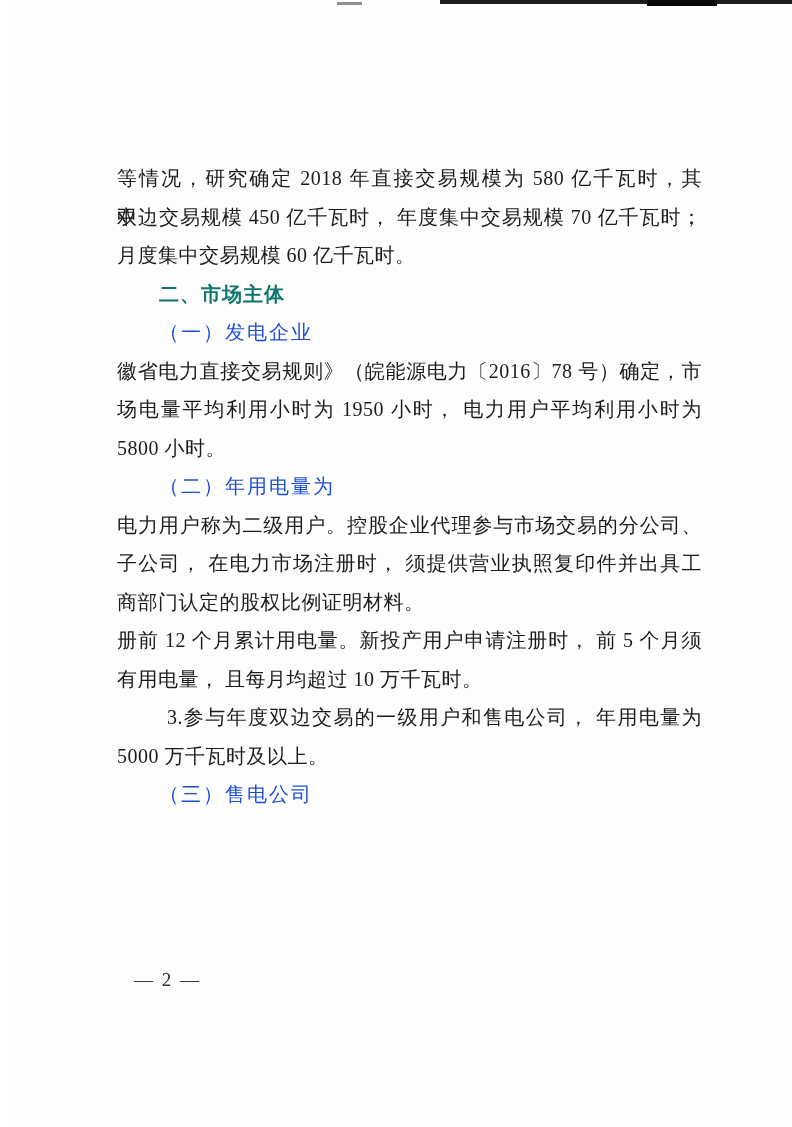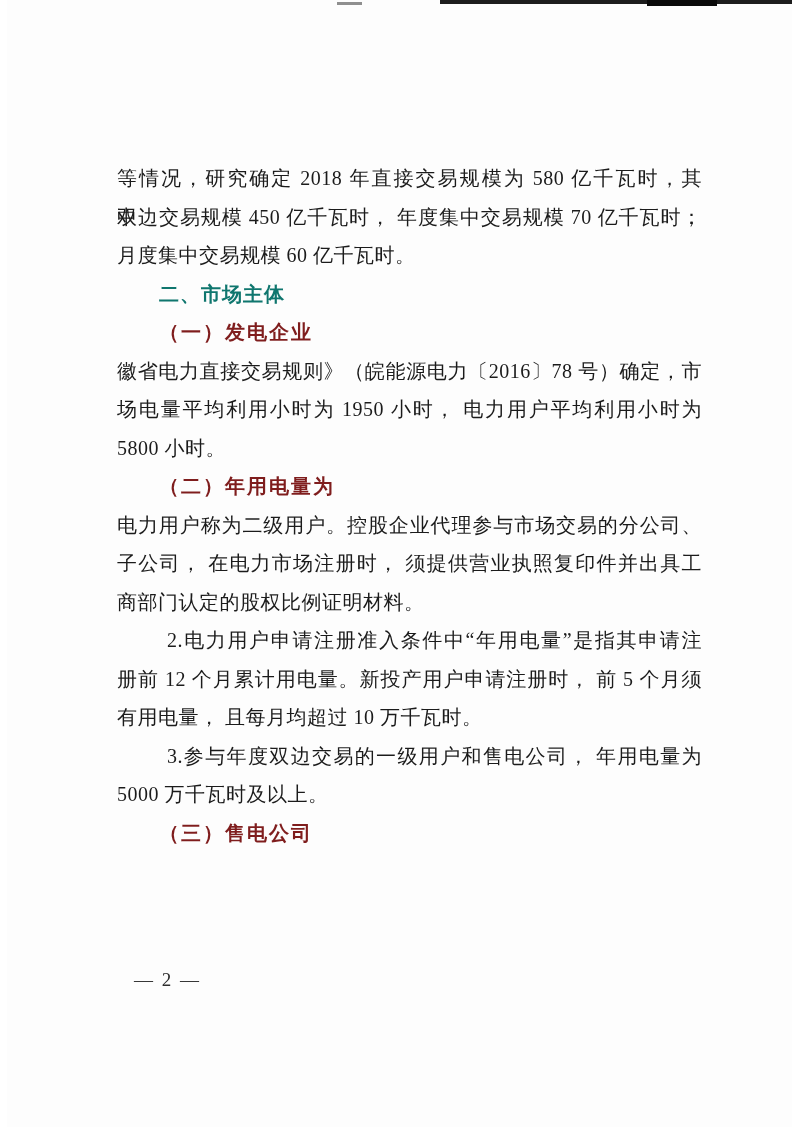--- a/index.html
+++ b/index.html
@@ -62,22 +62,22 @@
   .ind    { text-indent: 2.1em; }   
   .ind-sm { text-indent: 1.8em; }   
   .ind-lg { text-indent: 2.5em; }   
   .h1 {
     font-weight: 700;
     font-family: "Liberation Sans", sans-serif;
     color: #0f766e;
     letter-spacing: 1px;
   }
   .h2 {
-    font-weight: 700;
-    color: #7f1d1d;
+    font-weight: 400;
+    color: #1d4ed8;
     letter-spacing: 2px;
   }
   .page-num {
     position: absolute;
     left: 127px;
     top: 969px;
     font-size: 19px;
     color: #2e2e2e;
     letter-spacing: 1px;
     word-spacing: 2px;
@@ -98,21 +98,20 @@
     <div class="line">月度集中交易规模 60 亿千瓦时。</div>
     <div class="line h1 ind">二、市场主体</div>
     <div class="line h2 ind">（一）发电企业</div>
     <div class="line j">徽省电力直接交易规则》（皖能源电力〔2016〕78 号）确定，市</div>
     <div class="line j">场电量平均利用小时为 1950 小时， 电力用户平均利用小时为</div>
     <div class="line">5800 小时。</div>
     <div class="line h2 ind">（二）年用电量为</div>
     <div class="line j">电力用户称为二级用户。控股企业代理参与市场交易的分公司、</div>
     <div class="line j">子公司， 在电力市场注册时， 须提供营业执照复印件并出具工</div>
     <div class="line">商部门认定的股权比例证明材料。</div>
-    <div class="line j ind-lg">2.电力用户申请注册准入条件中“年用电量”是指其申请注</div>
     <div class="line j">册前 12 个月累计用电量。新投产用户申请注册时， 前 5 个月须</div>
     <div class="line">有用电量， 且每月均超过 10 万千瓦时。</div>
     <div class="line j ind-lg">3.参与年度双边交易的一级用户和售电公司， 年用电量为</div>
     <div class="line">5000 万千瓦时及以上。</div>
     <div class="line h2 ind">（三）售电公司</div>
   </div>
 
   <div class="page-num">— 2 —</div>
 
 </div>

